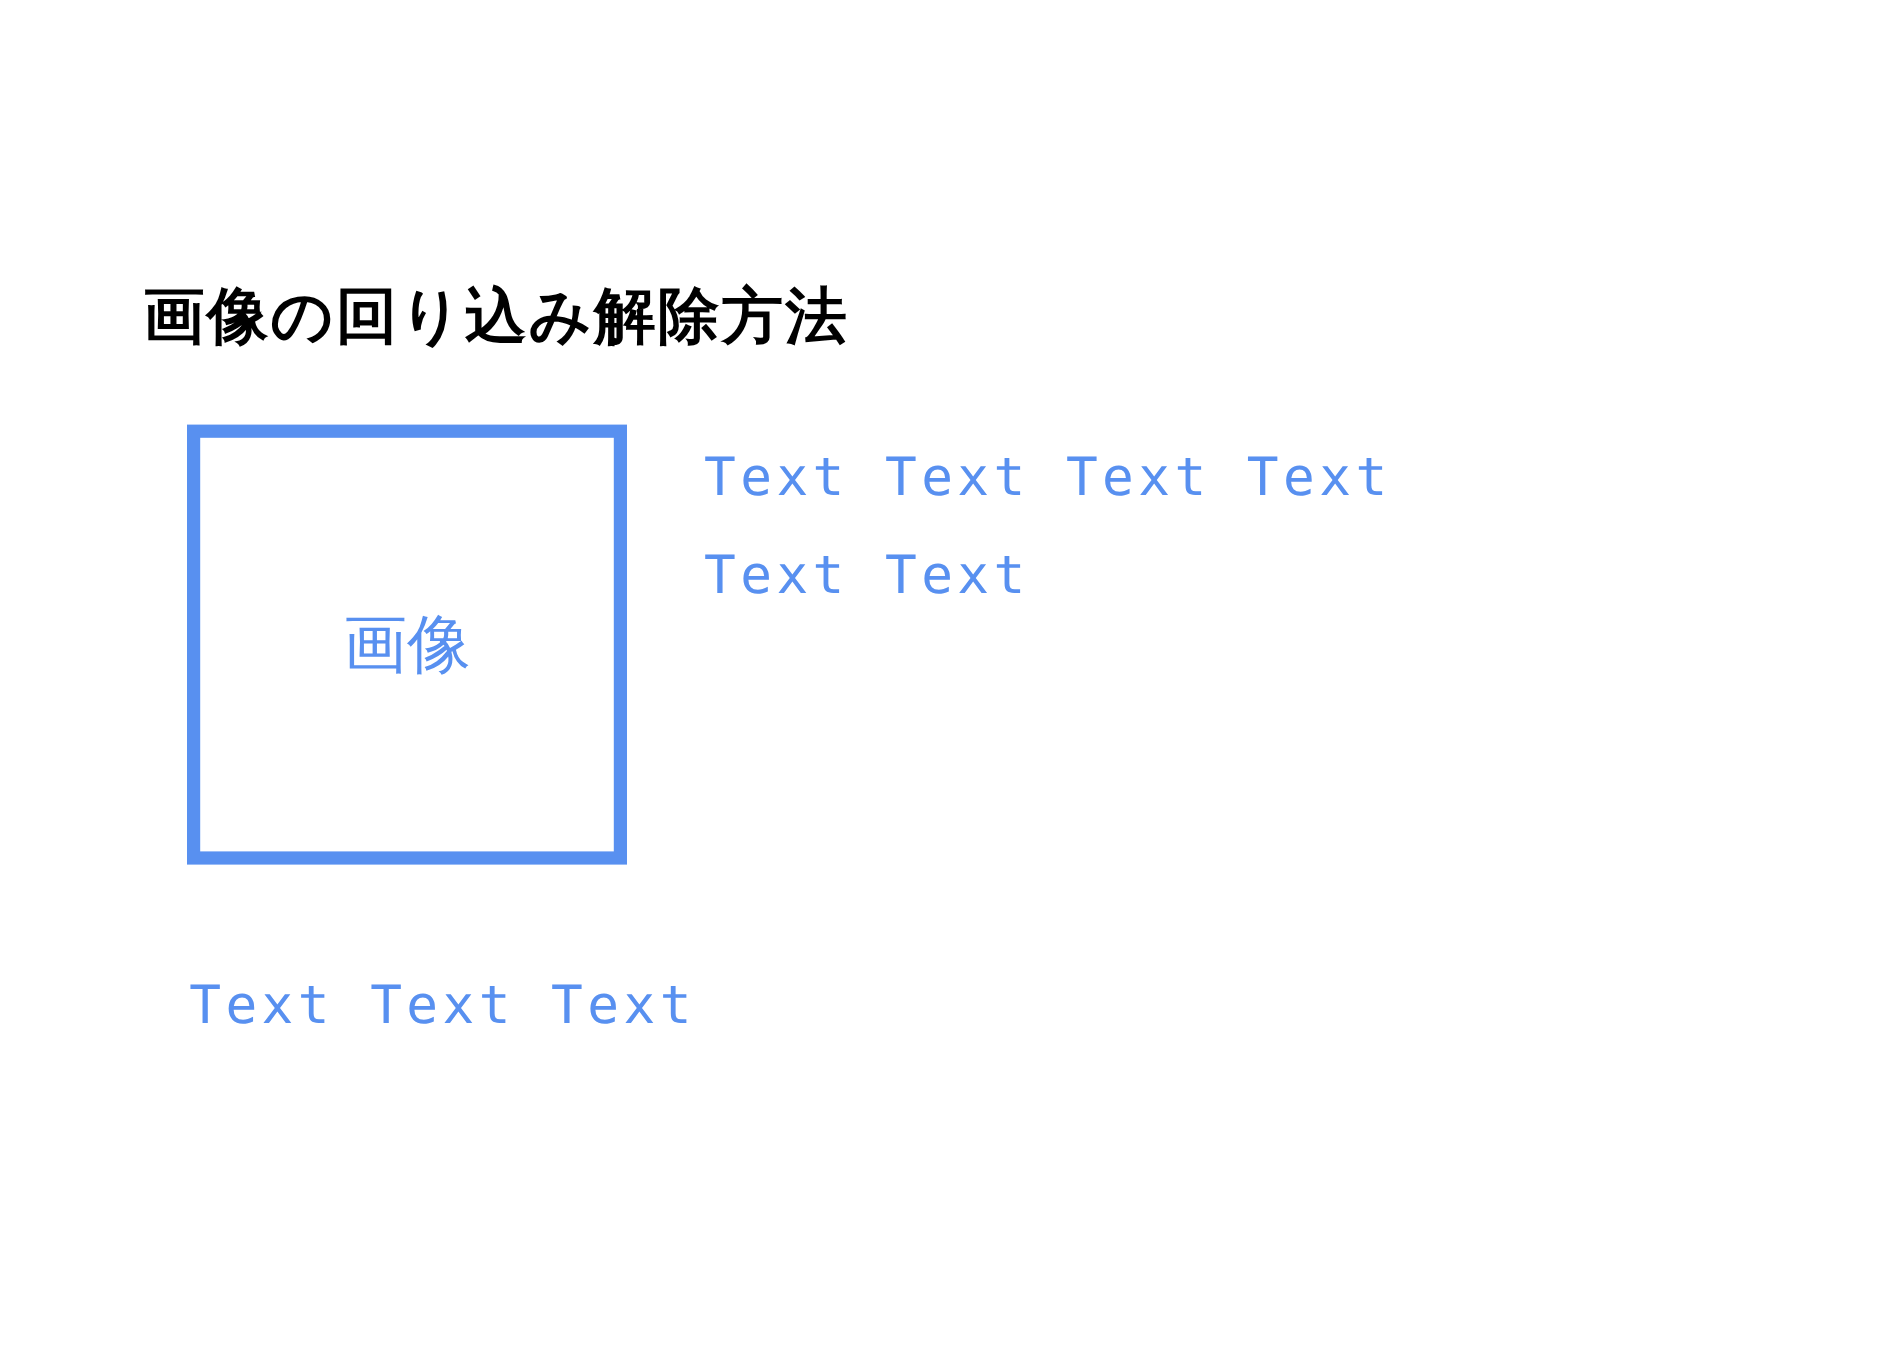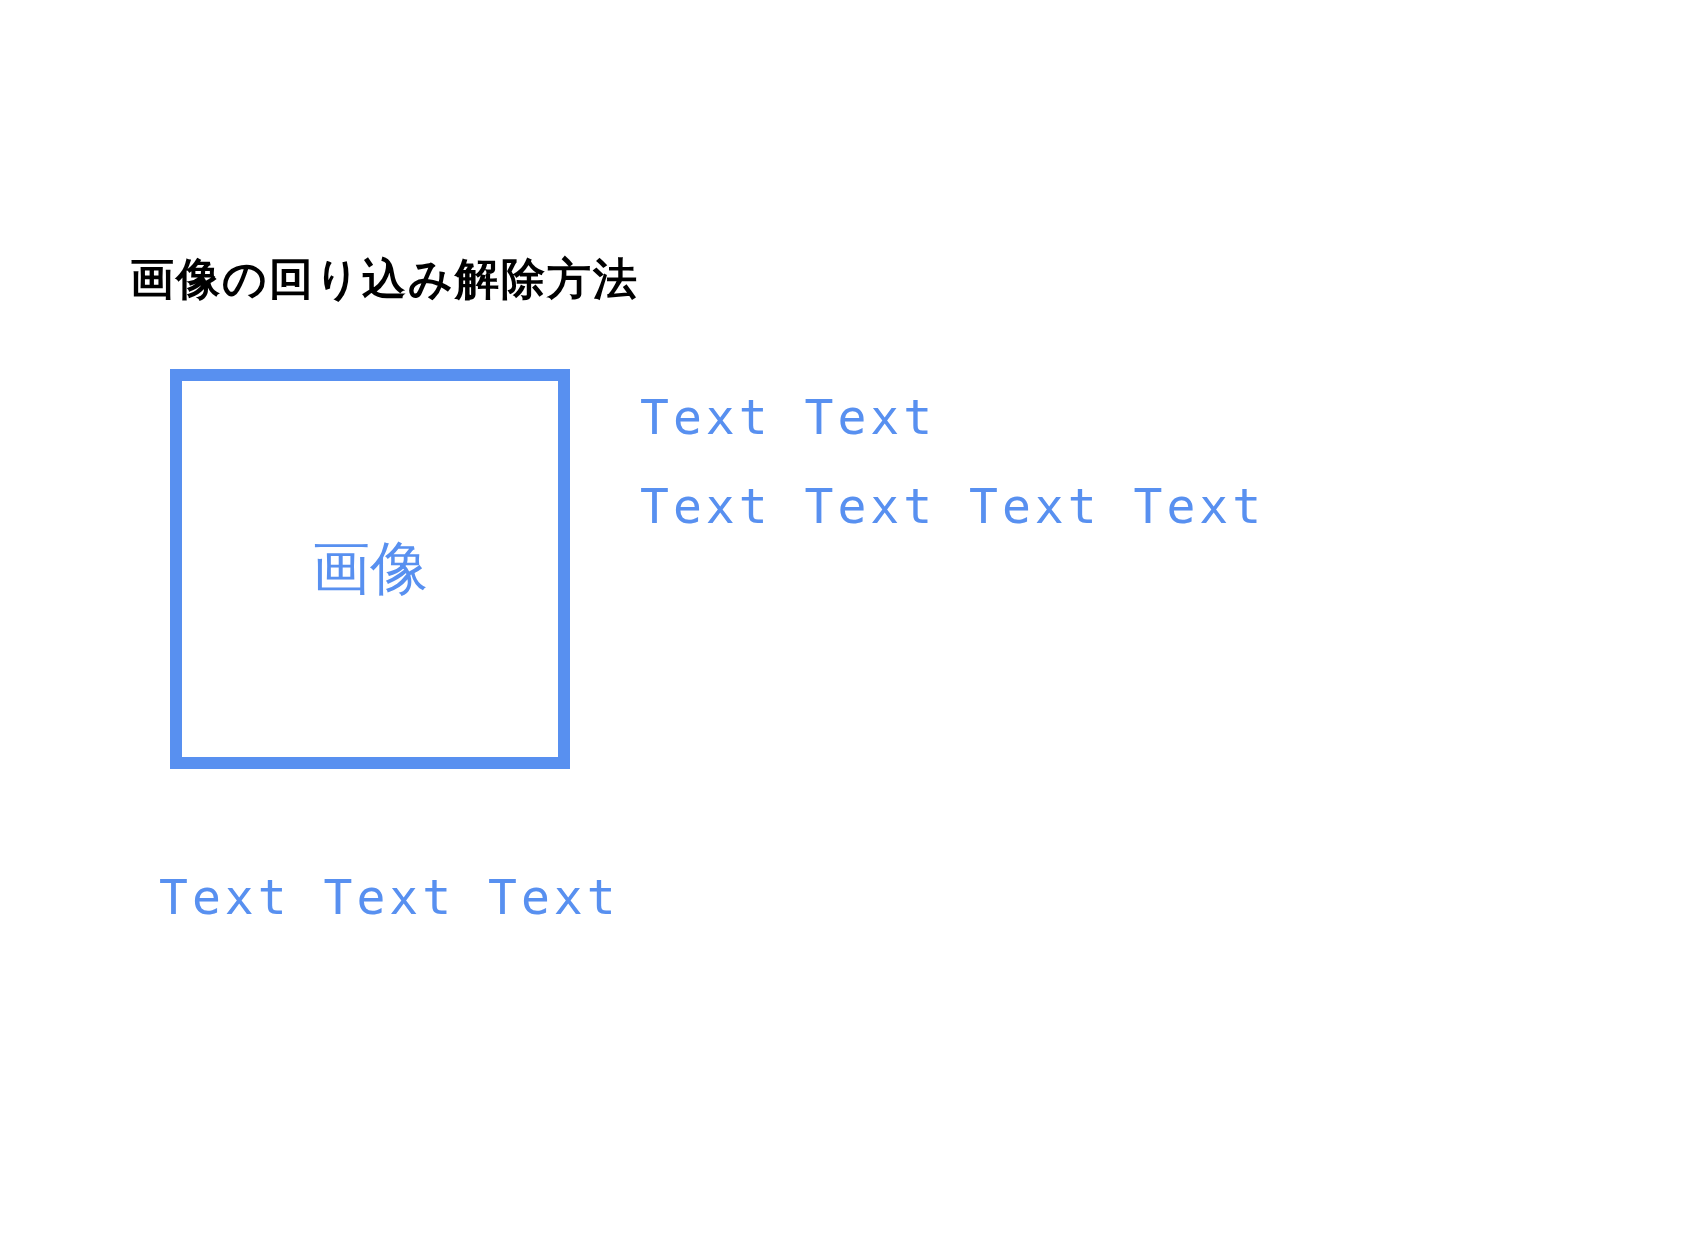--- a/index.html
+++ b/index.html
@@ -14,21 +14,21 @@
       font-family: -apple-system, BlinkMacSystemFont, "Hiragino Sans", "Hiragino Kaku Gothic ProN", sans-serif;
       position: relative;
     }
     .container {
       position: absolute;
       top: 250px;
       left: 130px;
       width: 1400px;
     }
     .title {
-      font-size: 44px;
+      font-size: 56px;
       font-weight: 700;
       color: #000000;
       margin-bottom: 60px;
       letter-spacing: 2px;
     }
     .content-row {
       display: flex;
       align-items: flex-start;
       gap: 70px;
     }
@@ -64,34 +64,34 @@
       font-weight: 400;
       letter-spacing: 2px;
       margin-top: 18px;
     }
     .bottom-text {
       font-size: 48px;
       color: #5890f0;
       font-family: "SF Mono", Monaco, monospace;
       letter-spacing: 4px;
       margin-top: 100px;
-      margin-left: 29px;
+      margin-left: 42px;
     }
   </style>
 </head>
 <body>
 
 <div class="container">
   <h1 class="title">画像の回り込み解除方法</h1>
 
   <div class="content-row">
     <div class="image-box">
       <span class="image-box-label">画像</span>
     </div>
 
     <div class="text-block">
+      <div class="wrap-text">Text Text Text Text</div>
       <div class="wrap-text">Text Text</div>
-      <div class="wrap-text">Text Text Text Text</div>
     </div>
   </div>
 
   <div class="bottom-text">Text Text Text</div>
 </div>
 
 </body></html>

